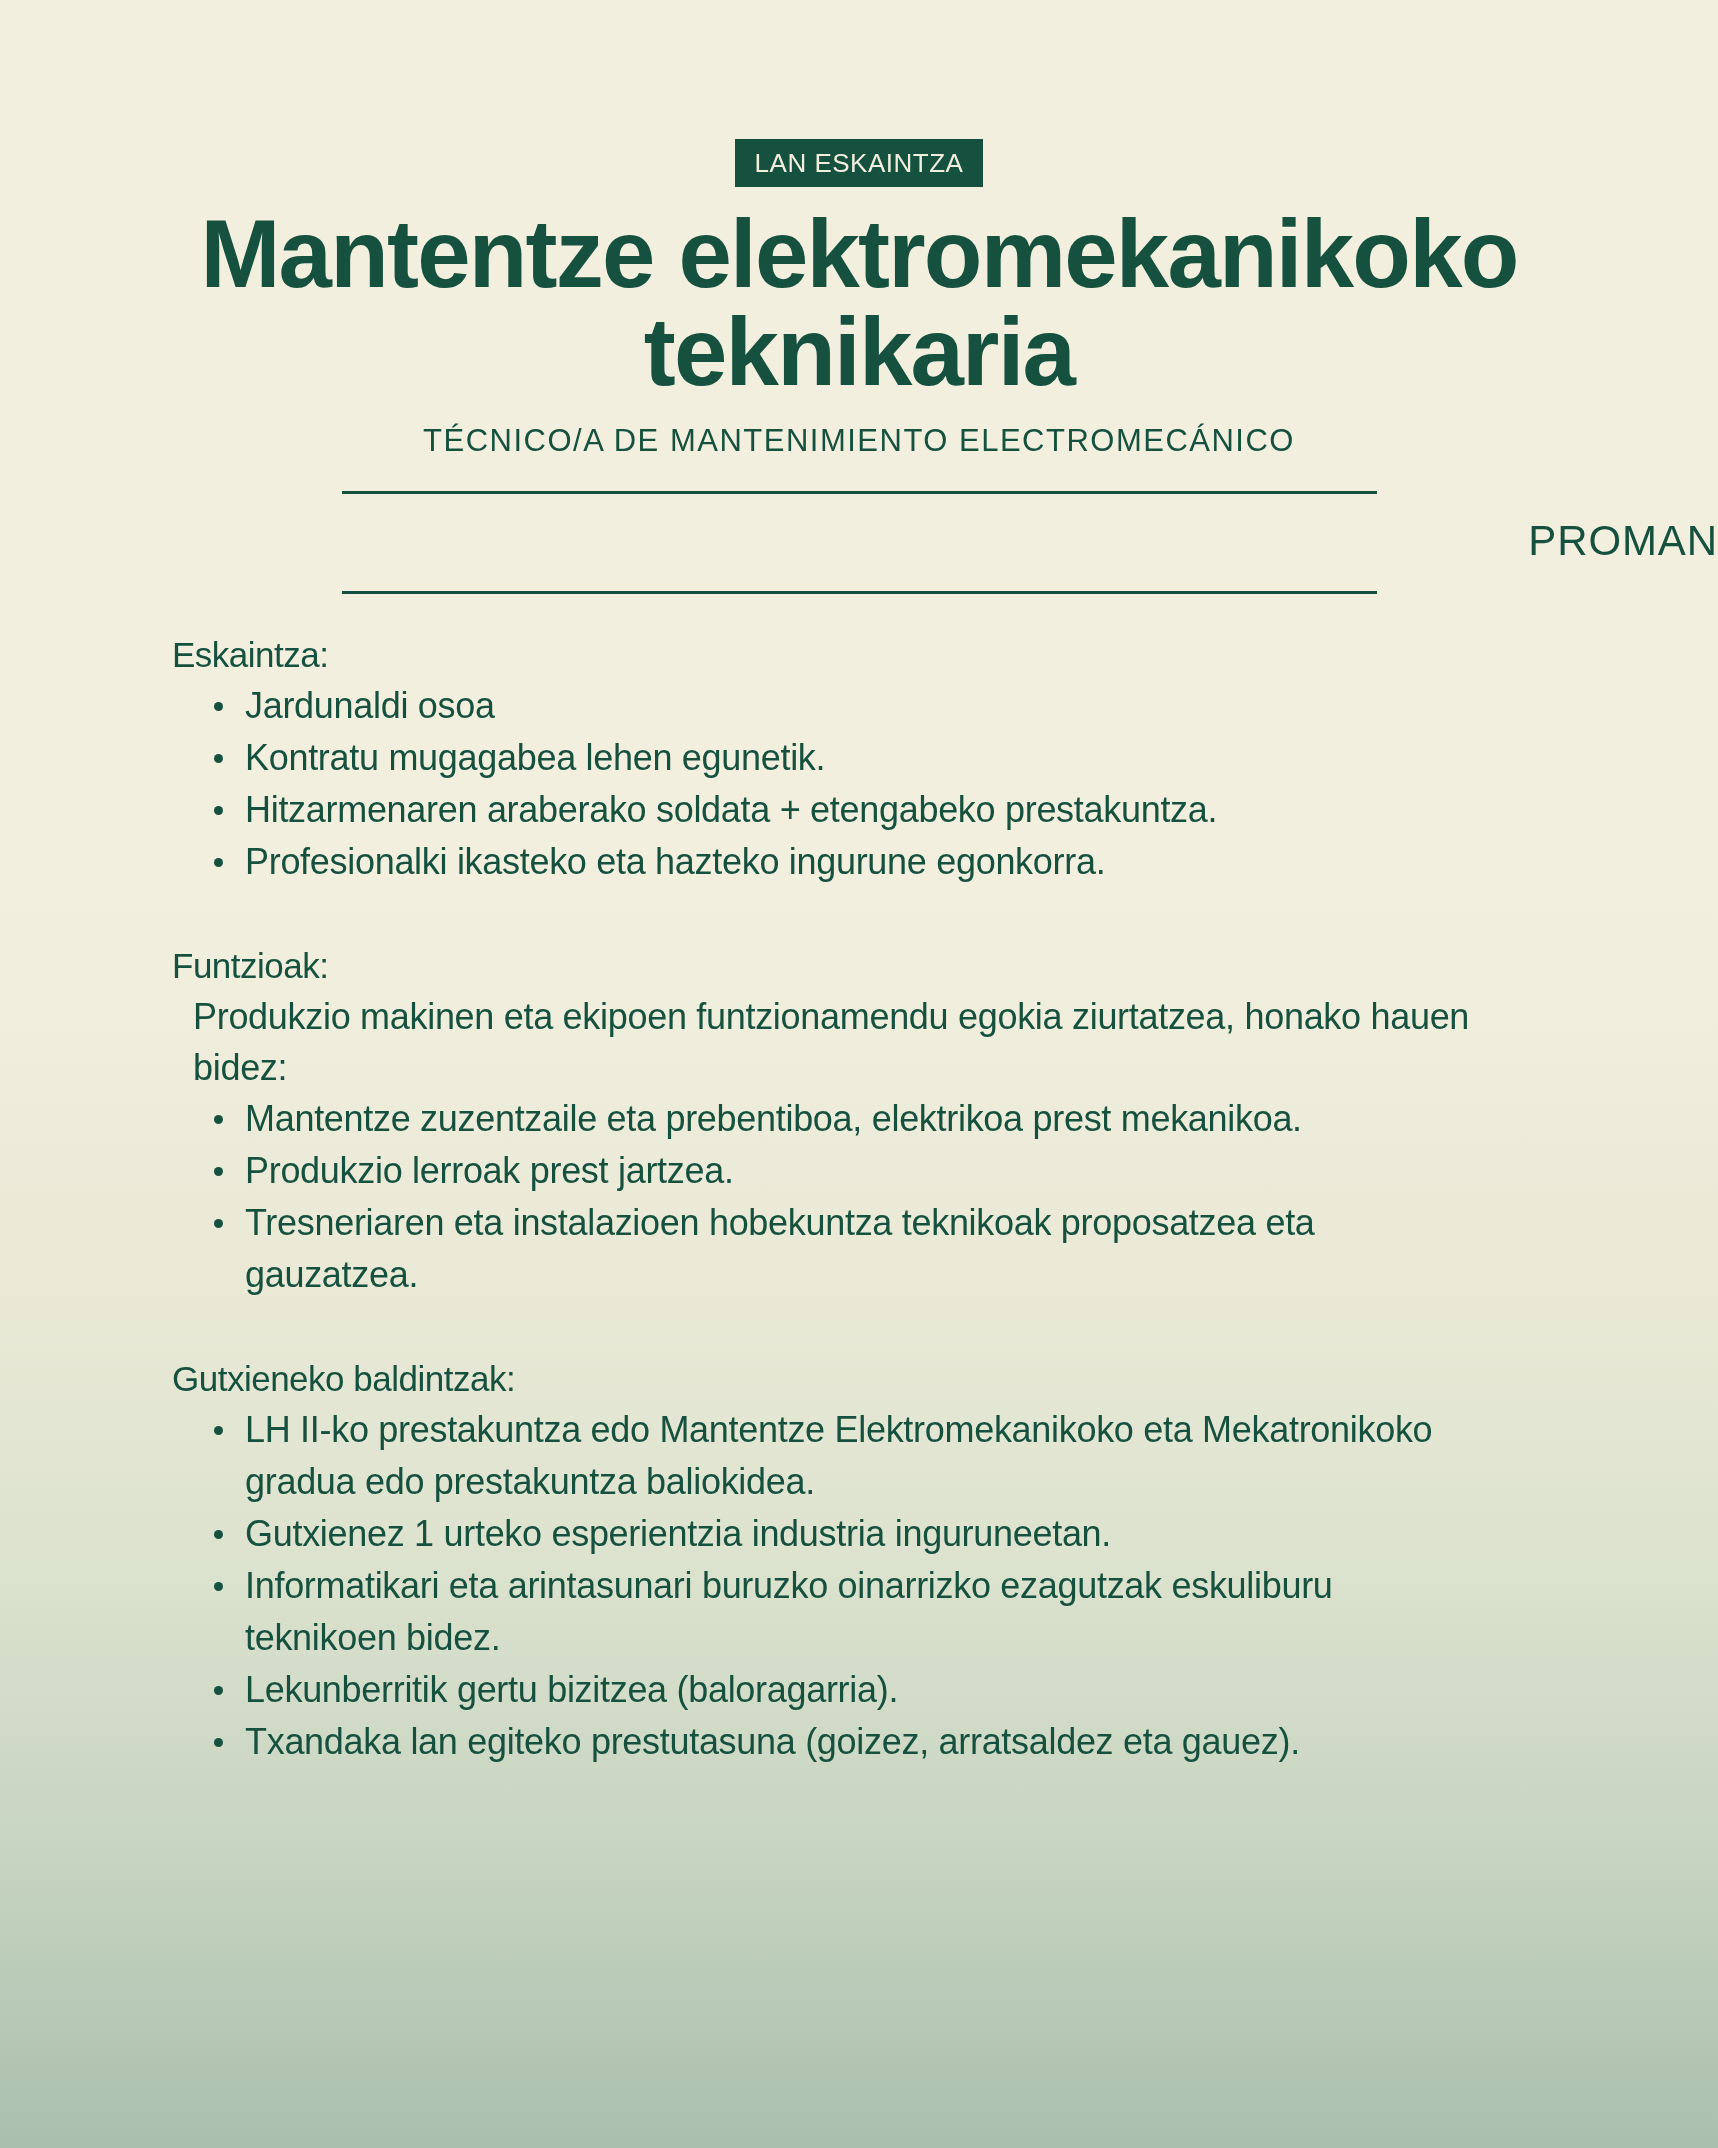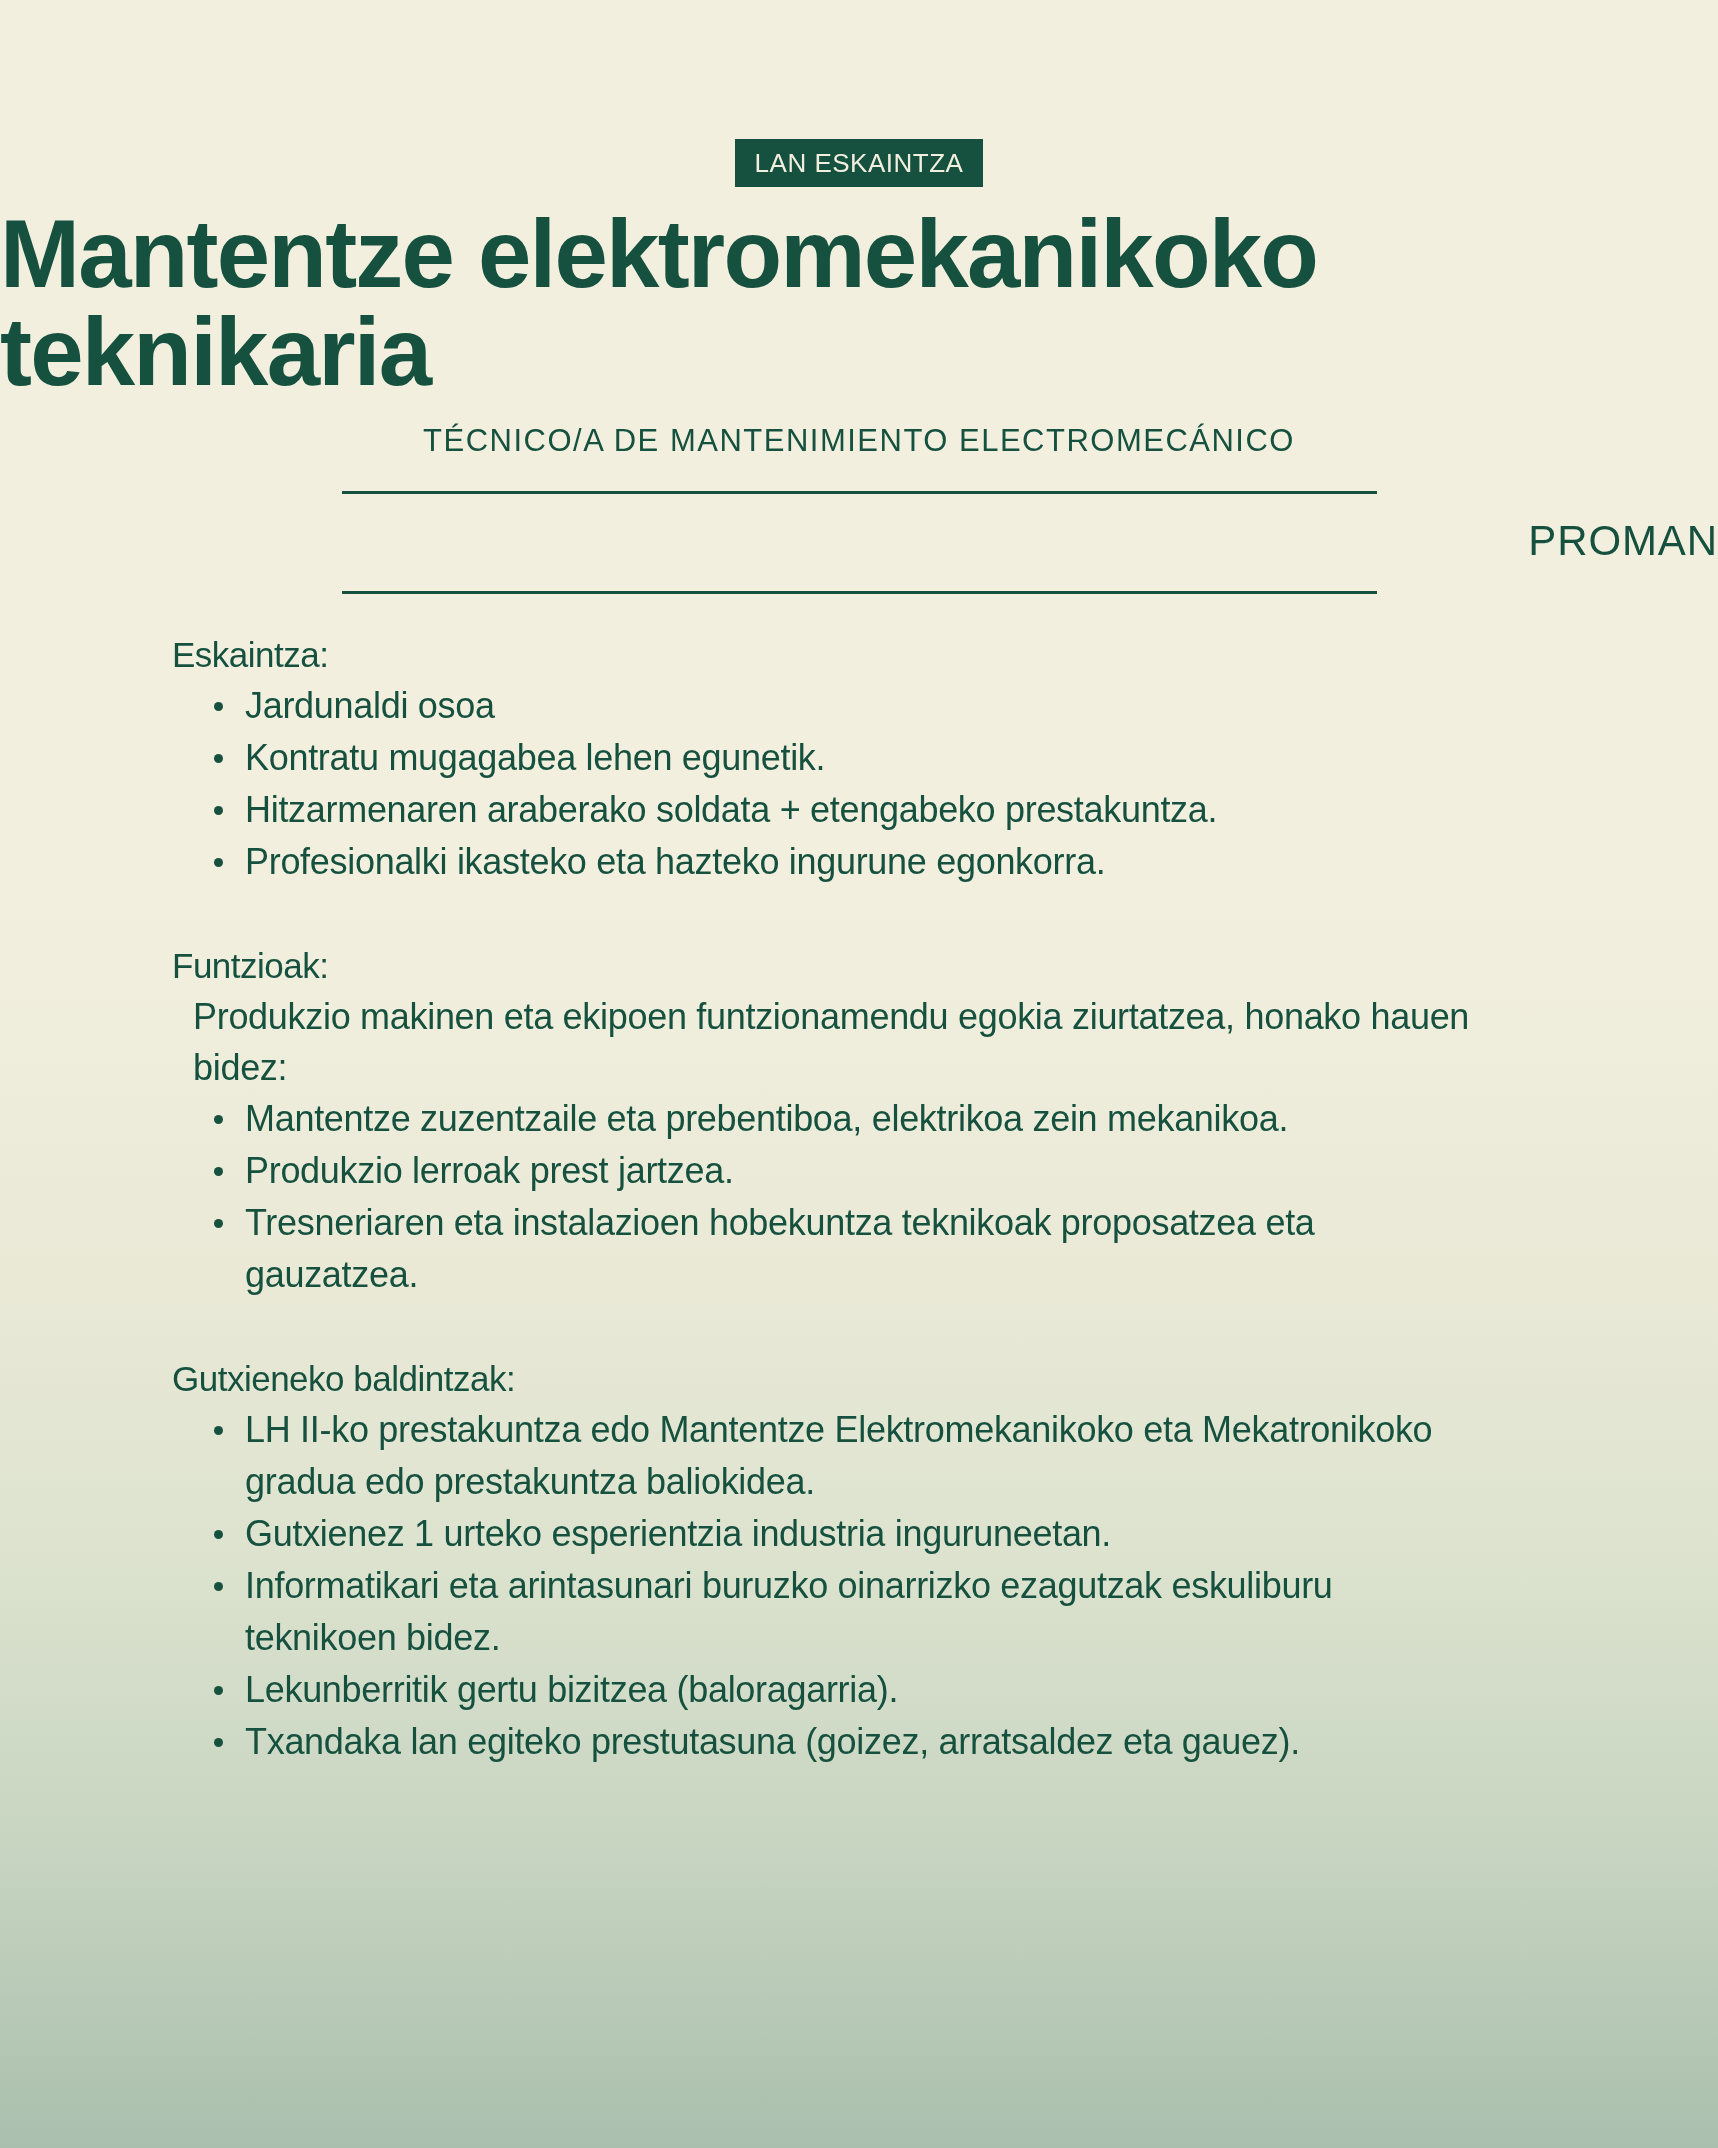--- a/index.html
+++ b/index.html
@@ -17,21 +17,21 @@
     display: inline-block;
     background: #16513f;
     color: #f2efdf;
     font-size: 26px;
     letter-spacing: 0.5px;
     padding: 9px 20px 9px 20px;
     line-height: 30px;
   }
   .title {
     position: absolute; top: 205px; left: 0; width: 100%;
-    text-align: left;
+    text-align: center;
     font-weight: 700;
     font-size: 96px;
     line-height: 98px;
     letter-spacing: -1.8px;
     transform: scaleX(1.0);
   }
   .subtitle {
     position: absolute; top: 423px; left: 0; width: 100%;
     text-align: center;
     font-size: 31px;
@@ -94,21 +94,21 @@
         <li><span class="bullet"></span><span>Kontratu mugagabea lehen egunetik.</span></li>
         <li><span class="bullet"></span><span>Hitzarmenaren araberako soldata + etengabeko prestakuntza.</span></li>
         <li><span class="bullet"></span><span>Profesionalki ikasteko eta hazteko ingurune egonkorra.</span></li>
       </ul>
     </section>
 
     <section class="section">
       <div class="heading">Funtzioak:</div>
       <p class="intro" style="width:1364px;">Produkzio makinen eta ekipoen funtzionamendu egokia ziurtatzea, honako hauen bidez:</p>
       <ul class="items" style="width:1273px;">
-        <li><span class="bullet"></span><span>Mantentze zuzentzaile eta prebentiboa, elektrikoa zein mekanikoa.</span></li>
+        <li><span class="bullet"></span><span>Mantentze zuzentzaile eta prebentiboa, elektrikoa prest mekanikoa.</span></li>
         <li><span class="bullet"></span><span>Produkzio lerroak prest jartzea.</span></li>
         <li><span class="bullet"></span><span>Tresneriaren eta instalazioen hobekuntza teknikoak proposatzea eta gauzatzea.</span></li>
       </ul>
     </section>
 
     <section class="section">
       <div class="heading">Gutxieneko baldintzak:</div>
       <ul class="items" style="width:1309px;">
         <li><span class="bullet"></span><span>LH II-ko prestakuntza edo Mantentze Elektromekanikoko eta Mekatronikoko gradua edo prestakuntza baliokidea.</span></li>
         <li><span class="bullet"></span><span>Gutxienez 1 urteko esperientzia industria inguruneetan.</span></li>

